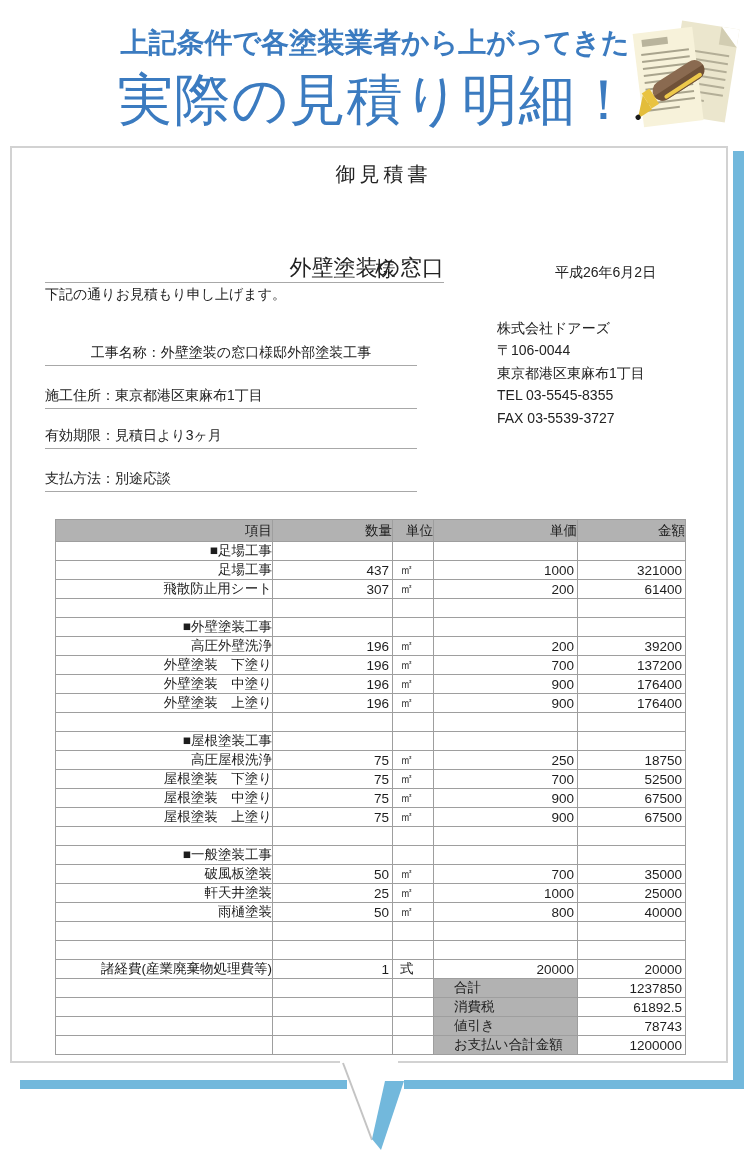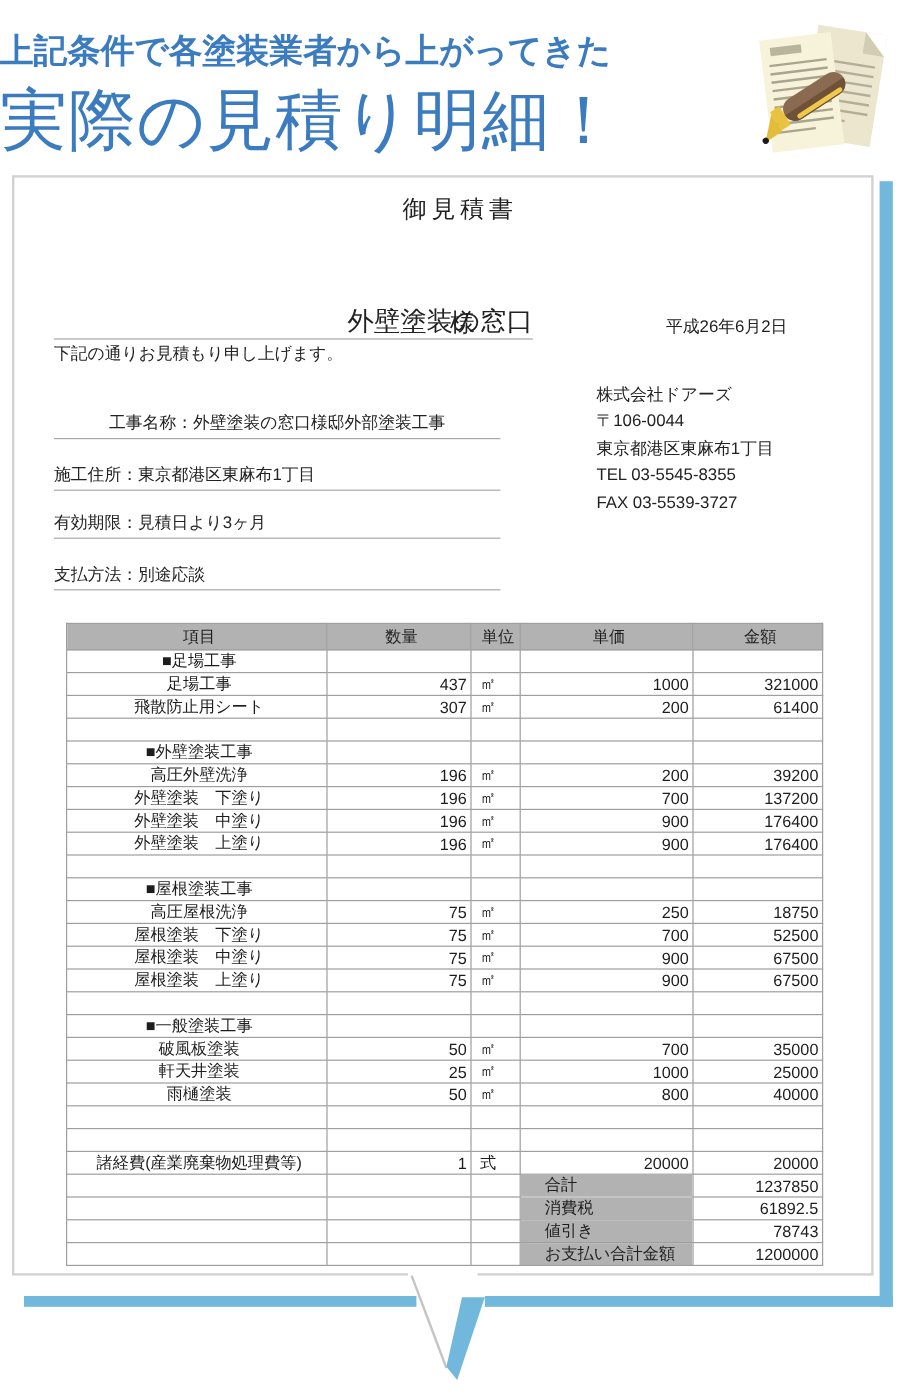--- a/index.html
+++ b/index.html
@@ -12,21 +12,21 @@
   *{margin:0;padding:0;box-sizing:border-box;}
   html,body{background:#ffffff;}
   body{
     position:relative;
     width:750px;height:1166px;
     font-family:"Liberation Sans","DejaVu Sans",sans-serif;
     color:var(--ink);
     overflow:hidden;
   }
   
-  .banner{position:absolute;left:0;top:0;width:750px;text-align:left;}
+  .banner{position:absolute;left:0;top:0;width:750px;text-align:center;}
   .banner-line1{
     margin-top:27px;font-size:28px;font-weight:bold;color:var(--accent);
     letter-spacing:0px;line-height:1.15;
   }
   .banner-line2{
     font-size:56px;font-weight:400;color:var(--accent);
     letter-spacing:1px;line-height:1.05;margin-top:12px;
   }
   .banner-icon{position:absolute;left:628px;top:16px;}
   
@@ -60,28 +60,28 @@
   
   .tbl{
     position:absolute;left:43px;top:371px;
     border-collapse:collapse;table-layout:fixed;
     font-size:13.5px;color:#1d1d1d;
     border:1px solid #7f7f7f;
   }
   .tbl col.c0{width:217px;} .tbl col.c1{width:120px;} .tbl col.c2{width:41px;}
   .tbl col.c3{width:144px;} .tbl col.c4{width:108px;}
   .tbl th{
-    background:var(--th-bg);font-weight:normal;text-align:center;
+    background:var(--th-bg);font-weight:normal;text-align:right;
     height:22px;padding:0 0 0 4px;border:1px solid var(--grid);font-family:Liberation Serif, serif;
   }
   .tbl td{
     height:19px;padding:0;border:1px solid var(--grid);
     white-space:nowrap;overflow:hidden;
   }
-  .tbl td.item{padding-left:4px;text-align:center;}
+  .tbl td.item{padding-left:4px;text-align:right;}
   .tbl td.num{padding-right:3px;text-align:right;}
   .tbl td.unit{padding-left:7px;text-align:left;}
   .tbl td.sum-label{background:var(--th-bg);padding-left:20px;text-align:left;}
 </style>
 </head>
 <body>
 
 <div class="banner">
   <div class="banner-line1">上記条件で各塗装業者から上がってきた</div>
   <div class="banner-line2">実際の見積り明細！</div>

